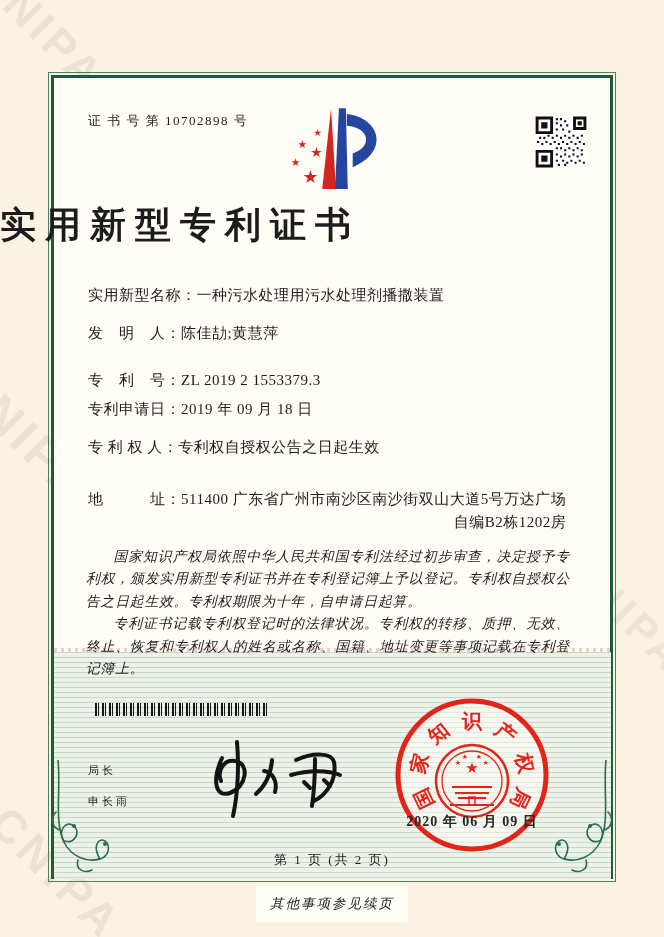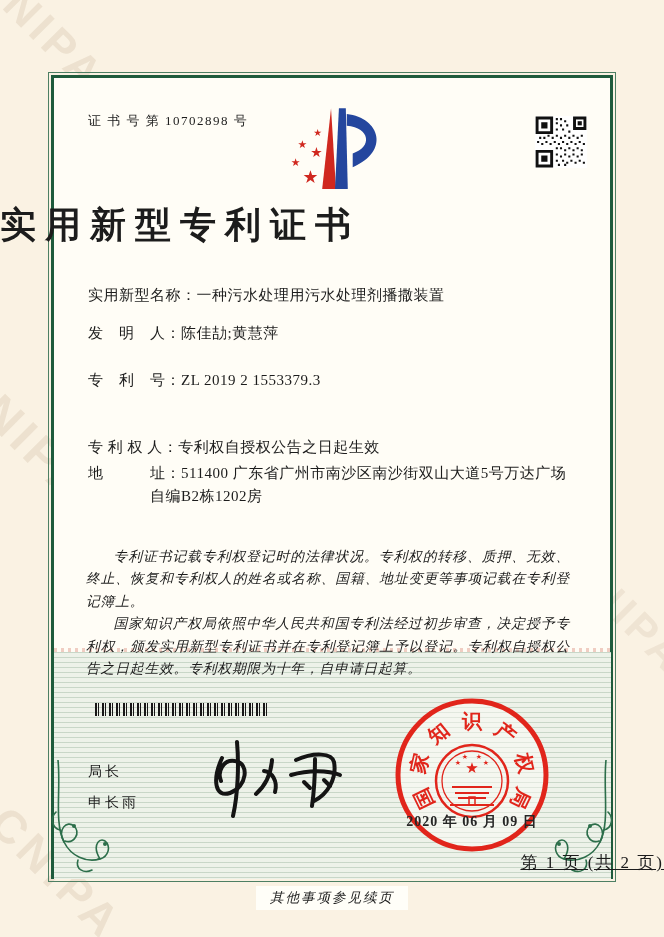--- a/index.html
+++ b/index.html
@@ -50,30 +50,30 @@
 
   
   .band{left:54px;top:652px;width:557px;height:227px;background-color:#edf2e9;
         background-image:repeating-linear-gradient(180deg, rgba(140,170,145,0.38) 0 1px, rgba(0,0,0,0) 1px 5px);}
   .band-top{left:54px;top:648px;width:557px;height:6px;opacity:.55;
         background-image:repeating-linear-gradient(90deg, rgba(205,95,75,0.55) 0 3px, rgba(0,0,0,0) 3px 7px);}
 
   .barcode{left:95px;top:703px;width:172px;height:13px;
         background-image:repeating-linear-gradient(90deg,#181818 0 2px,rgba(0,0,0,0) 2px 3px,#181818 3px 4px,rgba(0,0,0,0) 4px 7px,#181818 7px 9px,rgba(0,0,0,0) 9px 10px,#181818 10px 11px,rgba(0,0,0,0) 11px 14px);}
 
-  .director{left:88px;top:756px;font-size:14px;letter-spacing:3px;line-height:31px;
-            font-family:Liberation Serif, serif;}
+  .director{left:88px;top:756px;font-size:11px;letter-spacing:3px;line-height:31px;
+            font-family:Liberation Mono, monospace;}
 
   .seal-date{left:396px;top:813px;width:152px;text-align:center;font-size:14px;
              letter-spacing:1px;color:#262626;font-weight:bold;}
 
-  .page-num{left:0;right:0;top:851px;text-align:right;font-size:17px;letter-spacing:2px;text-decoration:underline;}
+  .page-num{left:0;right:0;top:851px;text-align:center;font-size:13px;letter-spacing:2px;}
 
   .foot-note{left:50%;top:886px;transform:translateX(-50%);background:#fffef8;
-             padding:3px 14px;font-size:13.5px;letter-spacing:2px;font-style:italic;}
+             padding:9px 14px;font-size:13.5px;letter-spacing:2px;font-style:italic;}
 
   #seal-chars text{fill:var(--seal-red);font-size:20px;font-weight:bold;text-anchor:middle;
                    font-family:"Liberation Serif",serif;}
   svg{display:block;}
 </style>
 </head>
 <body>
 
 <div class="page">
 
@@ -119,31 +119,34 @@
 
   <div class="frow" style="top:322px;">
     <span class="flabel">发　明　人：</span><span class="fvalue">陈佳劼;黄慧萍</span>
   </div>
   <div class="frow" style="top:284px;">
     <span class="flabel">实用新型名称：</span><span class="fvalue">一种污水处理用污水处理剂播撒装置</span>
   </div>
   <div class="frow" style="top:360px;margin-top:9px;">
     <span class="flabel">专　利　号：</span><span class="fvalue">ZL 2019 2 1553379.3</span>
   </div>
+  <div class="frow" style="top:398px;">
+    <span class="flabel">专利申请日：</span><span class="fvalue">2019 年 09 月 18 日</span>
+  </div>
   <div class="frow" style="top:436px;">
     <span class="flabel">专 利 权 人：</span><span class="fvalue">专利权自授权公告之日起生效</span>
   </div>
-  <div class="frow" style="top:462px;">
+  <div class="frow" style="top:488px;text-align:right;">
     <span class="flabel">地　　　址：</span><span class="fvalue">511400 广东省广州市南沙区南沙街双山大道5号万达广场</span>
     <span class="addr2 fvalue">自编B2栋1202房</span>
   </div>
 
   <div class="abs bodytext">
+    <p>国家知识产权局依照中华人民共和国专利法经过初步审查，决定授予专利权，颁发实用新型专利证书并在专利登记簿上予以登记。专利权自授权公告之日起生效。专利权期限为十年，自申请日起算。</p>
     <p>专利证书记载专利权登记时的法律状况。专利权的转移、质押、无效、终止、恢复和专利权人的姓名或名称、国籍、地址变更等事项记载在专利登记簿上。</p>
-    <p>国家知识产权局依照中华人民共和国专利法经过初步审查，决定授予专利权，颁发实用新型专利证书并在专利登记簿上予以登记。专利权自授权公告之日起生效。专利权期限为十年，自申请日起算。</p>
   </div>
 
   <div class="abs barcode"></div>
 
   <div class="abs director">
     <div>局长</div>
     <div>申长雨</div>
   </div>
 
   <svg class="abs" style="left:192px;top:730px;" width="170" height="95" viewBox="0 0 170 95">

